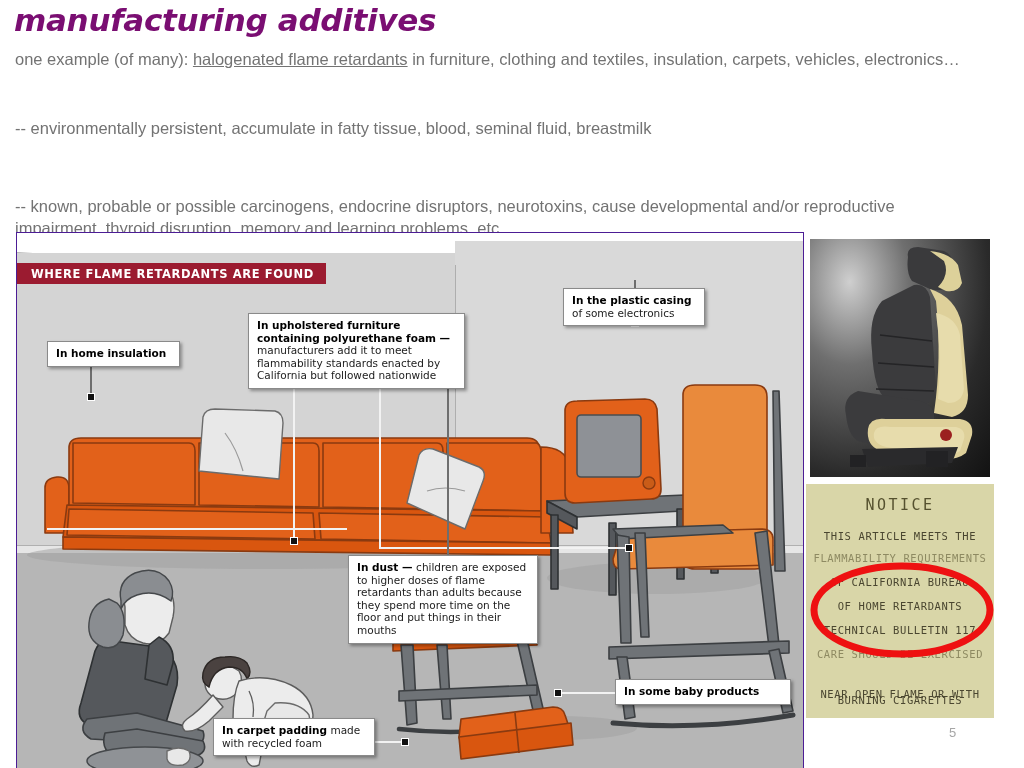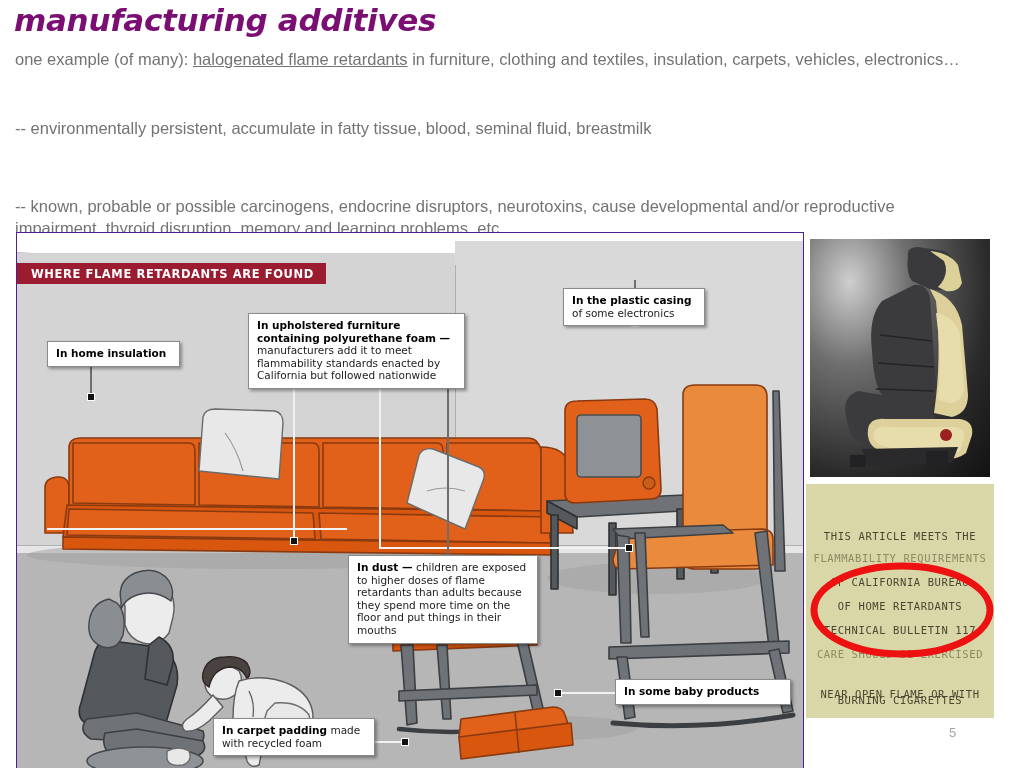--- a/index.html
+++ b/index.html
@@ -358,20 +358,21 @@
       <path d="M64,194 Q66,186 80,188 L146,188 Q156,190 154,200 L150,212 Q140,218 124,216 L76,208 Q62,204 64,194 Z" fill="#e7dcac"></path>
 
       <path d="M52,210 L58,228 L142,224 L148,208" fill="#2a2a2c"></path>
       <rect x="40" y="216" width="16" height="12" fill="#222224"></rect>
       <rect x="116" y="212" width="22" height="16" fill="#222224"></rect>
       <circle cx="136" cy="196" r="6" fill="#9b2020"></circle>
     </svg>
   </div>
 
   <div id="photo-notice">
+    <div class="notice-line" id="notice-title" style="top:12px;">NOTICE</div>
     <div class="notice-line" style="top:46px;">THIS ARTICLE MEETS THE</div>
     <div class="notice-line faded" style="top:68px;">FLAMMABILITY REQUIREMENTS</div>
     <div class="notice-line" style="top:92px;">OF CALIFORNIA BUREAU</div>
     <div class="notice-line" style="top:116px;">OF HOME RETARDANTS</div>
     <div class="notice-line" style="top:140px;">TECHNICAL BULLETIN 117</div>
     <div class="notice-line faded" style="top:164px;">CARE SHOULD BE EXERCISED</div>
     <div class="notice-line" style="top:204px;">NEAR OPEN FLAME OR WITH</div>
     <div class="notice-line" style="top:210px;">BURNING CIGARETTES</div>
   </div>
 

